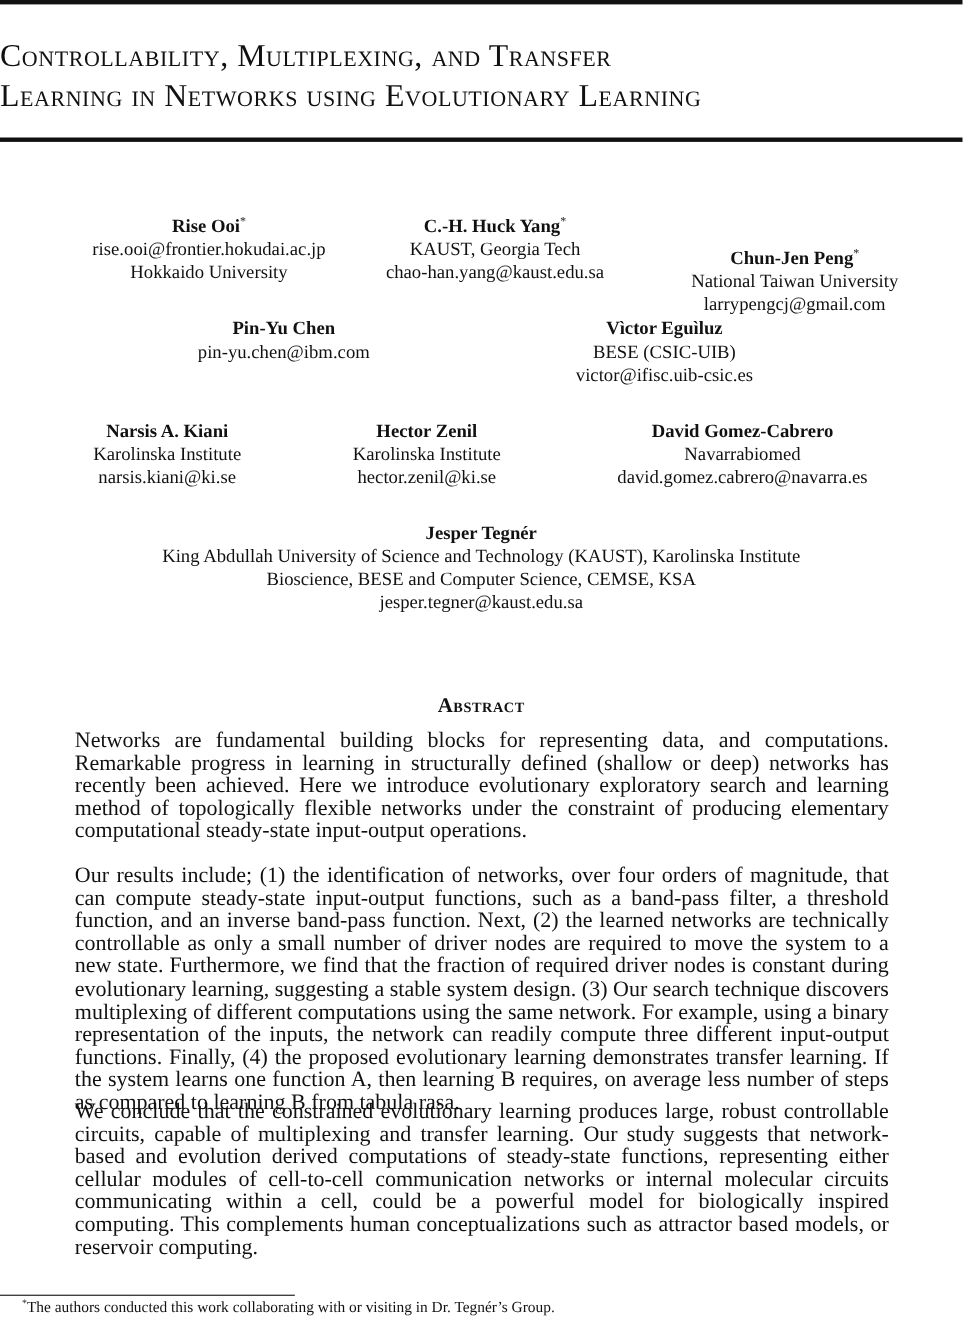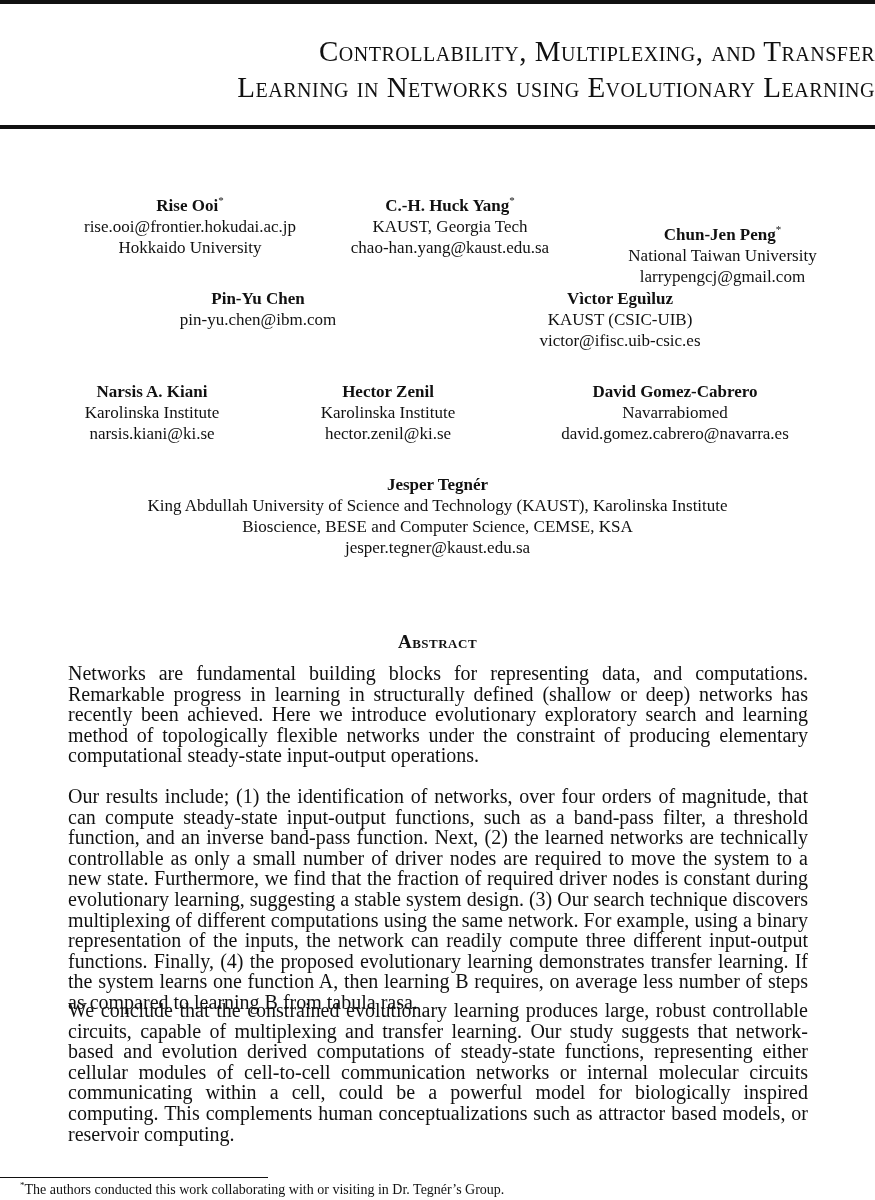--- a/index.html
+++ b/index.html
@@ -3,21 +3,21 @@
 <meta charset="utf-8">
 <style>
   html, body { margin: 0; padding: 0; background: #ffffff; }
   body {
     width: 875px; height: 1200px; position: relative; overflow: hidden;
     font-family: "Liberation Serif", "DejaVu Serif", serif; color: #111;
   }
   .rule-top { position: absolute; left: 0; top: 0; width: 875px; height: 4px; background: #111; }
   .rule-bottom { position: absolute; left: 0; top: 125px; width: 875px; height: 4px; background: #111; }
   .title {
-    position: absolute; left: 0; top: 33px; width: 875px; text-align: right;
+    position: absolute; left: 0; top: 33px; width: 875px; text-align: left;
     font-size: 29px; line-height: 36px; font-variant: small-caps; letter-spacing: 0.5px;
     font-weight: normal; margin: 0;
   }
   .author { position: absolute; text-align: center; font-size: 17px; line-height: 21px; }
   .author .name { font-weight: bold; }
   .author sup { font-size: 11px; font-weight: normal; vertical-align: super; line-height: 0; }
   .abstract-heading {
     position: absolute; left: 0; top: 631px; width: 875px; text-align: center;
     font-size: 19px; font-weight: bold; font-variant: small-caps; letter-spacing: 0.5px; margin: 0;
   }
@@ -52,23 +52,23 @@
 <div class="author" style="left:580px; top:195px; width:285px;margin-top:29px;">
   <div class="name"><span>Chun-Jen Peng</span><sup>*</sup></div>
   <div>National Taiwan University</div>
   <div>larrypengcj@gmail.com</div>
 </div>
 
 <div class="author" style="left:138px; top:288px; width:240px;">
   <div class="name">Pin-Yu Chen</div>
   <div>pin-yu.chen@ibm.com</div>
 </div>
-<div class="author" style="left:495px; top:288px; width:250px;text-align:center;">
+<div class="author" style="left:479px; top:288px; width:250px;text-align:center;">
   <div class="name">Vìctor Eguìluz</div>
-  <div>KAUST (CSIC-UIB)</div>
+  <div>BESE (CSIC-UIB)</div>
   <div>victor@ifisc.uib-csic.es</div>
 </div>
 
 <div class="author" style="left:52px; top:381px; width:200px;">
   <div class="name">Narsis A. Kiani</div>
   <div>Karolinska Institute</div>
   <div>narsis.kiani@ki.se</div>
 </div>
 <div class="author" style="left:288px; top:381px; width:200px;">
   <div class="name">Hector Zenil</div>

